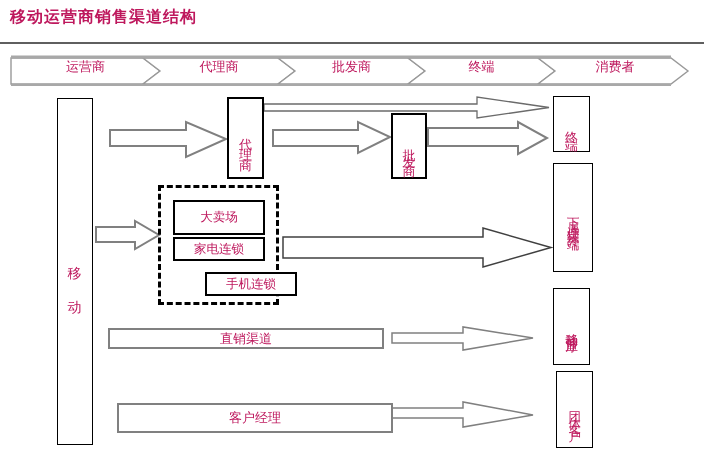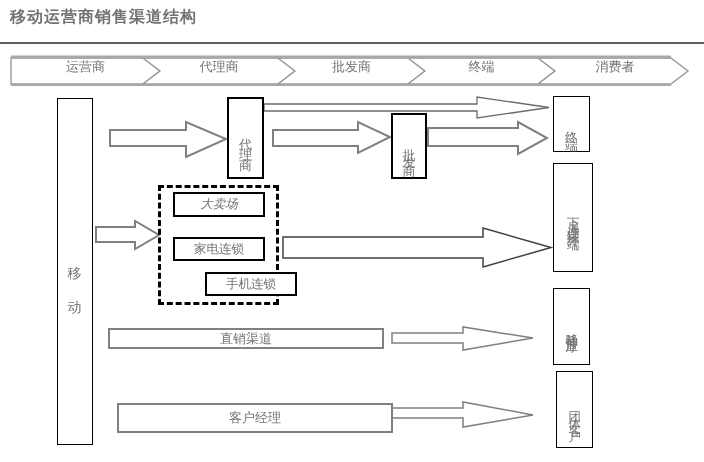--- a/index.html
+++ b/index.html
@@ -1,18 +1,18 @@
 <!DOCTYPE html>
 <html><head>
 <meta charset="utf-8">
 <style>
   html,body{margin:0;padding:0;background:#fff;}
   #stage{
     position:relative;width:704px;height:462px;background:#ffffff;overflow:hidden;
-    font-family:"DejaVu Sans","Liberation Sans",sans-serif;color:#737373;
+    font-family:"DejaVu Sans","Liberation Sans",sans-serif;color:#be185d;
   }
   #shapes{position:absolute;left:0;top:0;width:704px;height:462px;}
   .title{
     position:absolute;left:10px;top:7px;font-size:16px;font-weight:bold;letter-spacing:1px;
   }
   .rule{position:absolute;left:0;top:42px;width:704px;height:0;border-top:2px solid #5f5f5f;}
   .chevlabel{
     position:absolute;top:58px;height:27px;display:flex;align-items:flex-start;justify-content:center;
     font-size:13px;
   }
@@ -94,21 +94,21 @@
 
   <div class="box b2" style="left:227px;top:97px;width:37px;height:82px;">
     <span class="vtext ls10">代理商</span>
   </div>
 
   <div class="box b2" style="left:391px;top:113px;width:36px;height:66px;">
     <span class="vtext ls8">批发商</span>
   </div>
 
   <div class="dashed" style="left:158px;top:185px;width:121px;height:120px;"></div>
-  <div class="box b2 small" style="left:173px;top:192px;width:92px;height:25px;font-style:italic;">
+  <div class="box b2 small" style="left:173px;top:200px;width:92px;height:35px;">
     <span>大卖场</span>
   </div>
   <div class="box b2 small" style="left:173px;top:237px;width:92px;height:24px;text-align:center;">
     <span>家电连锁</span>
   </div>
   <div class="box b2 small" style="left:173px;top:272px;width:92px;height:24px;margin-left:32px;">
     <span>手机连锁</span>
   </div>
 
   <div class="box grayb" style="left:108px;top:328px;width:276px;height:21px;">

